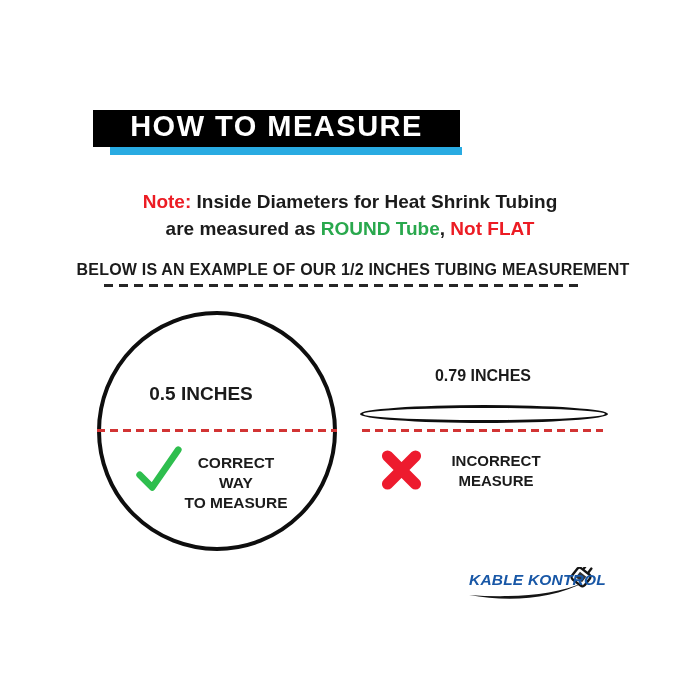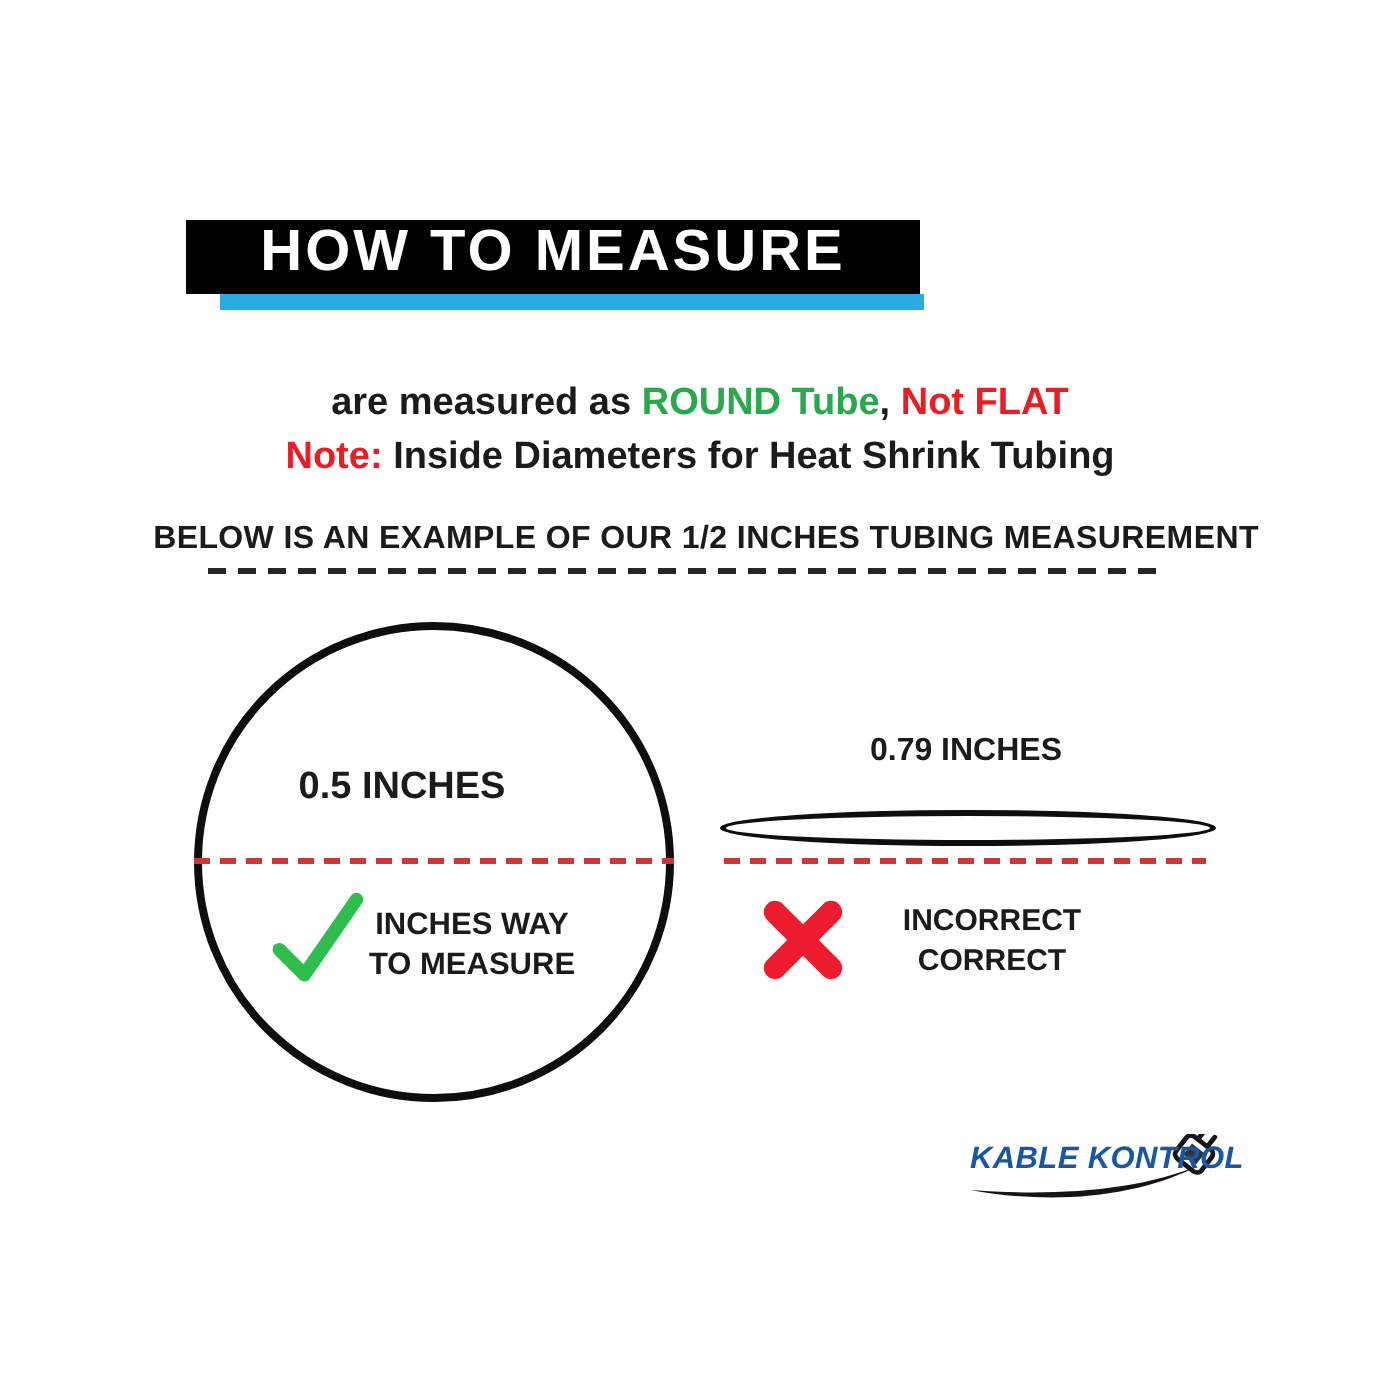--- a/index.html
+++ b/index.html
@@ -51,65 +51,65 @@
   .x-icon{left:381px;top:449px;}
   .caption{
     position:absolute;text-align:center;font-weight:bold;color:#1b1b1b;
   }
   .caption-correct{left:181px;top:453px;width:110px;font-size:15.5px;line-height:20px;}
   .caption-incorrect{left:437px;top:451px;width:118px;font-size:15px;line-height:19.5px;}
   .ellipse{
     position:absolute;left:360px;top:405px;width:248px;height:18px;
     border:3px solid #0e0e0e;border-radius:50%;box-sizing:border-box;background:#fff;
   }
-  .logo{position:absolute;left:483px;top:567px;width:132px;height:38px;}
+  .logo{position:absolute;left:467px;top:567px;width:132px;height:38px;}
   .logo-text{
     position:absolute;left:2px;top:4px;font-size:15.5px;font-weight:bold;font-style:italic;
     color:#1857A6;letter-spacing:0.2px;white-space:nowrap;
   }
   .logo-art{position:absolute;left:0;top:0;width:132px;height:38px;}
 </style>
 </head>
 <body>
 
 <div class="canvas">
 
   <div class="banner">
     <span>HOW TO MEASURE</span>
   </div>
   <div class="banner-underline"></div>
 
   <div class="note">
+    <div><span class="red">Note:</span> <span>Inside Diameters for Heat Shrink Tubing</span></div>
     <div><span>are measured as</span> <span class="green">ROUND Tube</span><span>,</span> <span class="red">Not FLAT</span></div>
-    <div><span class="red">Note:</span> <span>Inside Diameters for Heat Shrink Tubing</span></div>
   </div>
 
   <div class="example-heading">BELOW IS AN EXAMPLE OF OUR 1/2 INCHES TUBING MEASUREMENT</div>
   <div class="black-dashes"></div>
 
   <div class="circle"></div>
   <div class="measure-label label-05">0.5 INCHES</div>
   <div class="red-dashes circle-dash"></div>
   <svg class="icon check-icon" width="54" height="54" viewBox="0 0 56 56">
     <path d="M9 33 L22 46 L49 7" fill="none" stroke="#2EBE4E" stroke-width="7" stroke-linecap="round" stroke-linejoin="round"></path>
   </svg>
   <div class="caption caption-correct">
-    <div>INCHES WAY</div>
+    <div>CORRECT WAY</div>
     <div>TO MEASURE</div>
   </div>
 
   <div class="measure-label label-079">0.79 INCHES</div>
   <div class="ellipse"></div>
   <div class="red-dashes flat-dash"></div>
   <svg class="icon x-icon" width="41" height="42" viewBox="0 0 44 44">
     <path d="M7 7 L37 37 M37 7 L7 37" fill="none" stroke="#ED1B2E" stroke-width="12" stroke-linecap="round"></path>
   </svg>
   <div class="caption caption-incorrect">
     <div>INCORRECT</div>
-    <div>CORRECT</div>
+    <div>MEASURE</div>
   </div>
 
   <div class="logo">
     <svg class="logo-art" width="132" height="38" viewBox="0 0 132 38">
       <path d="M2 28 C 40 35 84 33 118 15 C 86 29 42 31 2 28 Z" fill="#151515"></path>
       <g transform="rotate(38 114 10)">
         <rect x="106" y="3" width="16" height="14" rx="3" fill="#ffffff" stroke="#151515" stroke-width="2.4"></rect>
         <rect x="110" y="6.5" width="8" height="7" fill="#333333"></rect>
         <path d="M111 1.5 L111 -3 M117 1.5 L117 -3" stroke="#151515" stroke-width="2.4" stroke-linecap="round"></path>
       </g>

